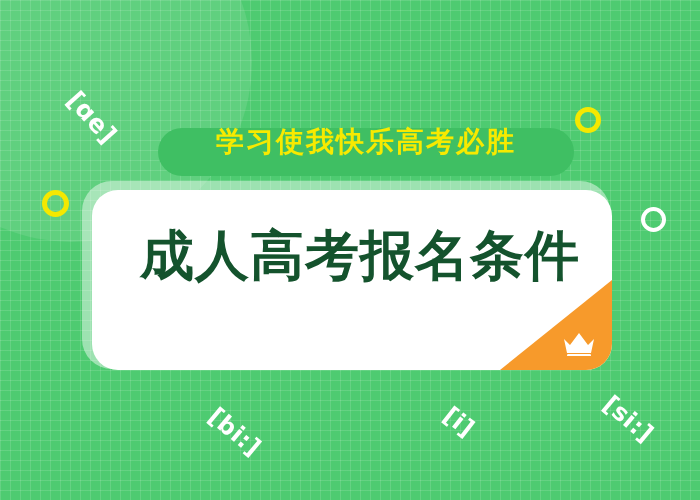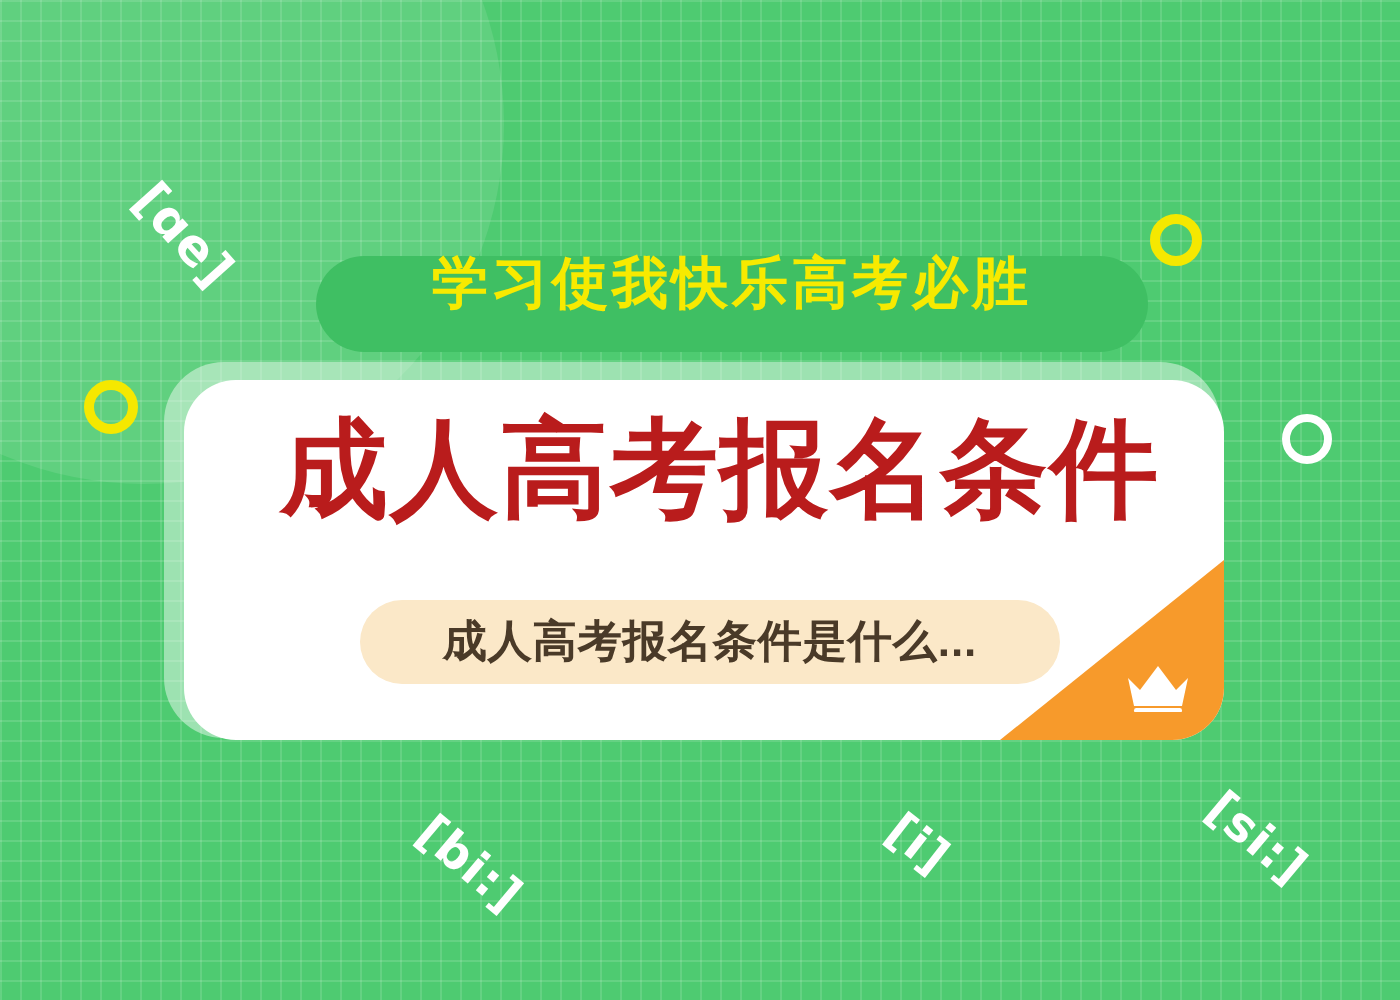--- a/index.html
+++ b/index.html
@@ -117,23 +117,23 @@
     height: 180px;
     border-radius: 26px;
     background: #ffffff;
     overflow: hidden;
   }
 
   .card-title {
     position: absolute;
     left: 0;
     right: 0;
-    top: 18px;
+    top: 38px;
     text-align: center;
-    color: #b91c1c;
+    color: #14532d;
     font-size: 54px;
     font-weight: 700;
     letter-spacing: 1px;
     line-height: 1;
     padding-left: 16px;
   }
 
   
   .subtitle-pill {
     position: absolute;
@@ -192,23 +192,20 @@
 
   <div class="banner">
     <span class="banner-text">学习使我快乐高考必胜</span>
   </div>
 
   <div class="card-shadow"></div>
   <div class="card">
 
     <div class="card-title">成人高考报名条件</div>
 
-    <div class="subtitle-pill">
-      <span class="subtitle-text">成人高考报名条件是什么...</span>
-    </div>
 
     <div class="corner-ribbon"></div>
     <svg class="crown-icon" viewBox="0 0 34 26" xmlns="http://www.w3.org/2000/svg">
       <path d="M2 9 L8 15 L17 3 L26 15 L32 9 L29 23 L5 23 Z" fill="#ffffff"></path>
       <rect x="5" y="24" width="24" height="2.4" rx="1.2" fill="#ffffff"></rect>
     </svg>
   </div>
 
 </div>
 

